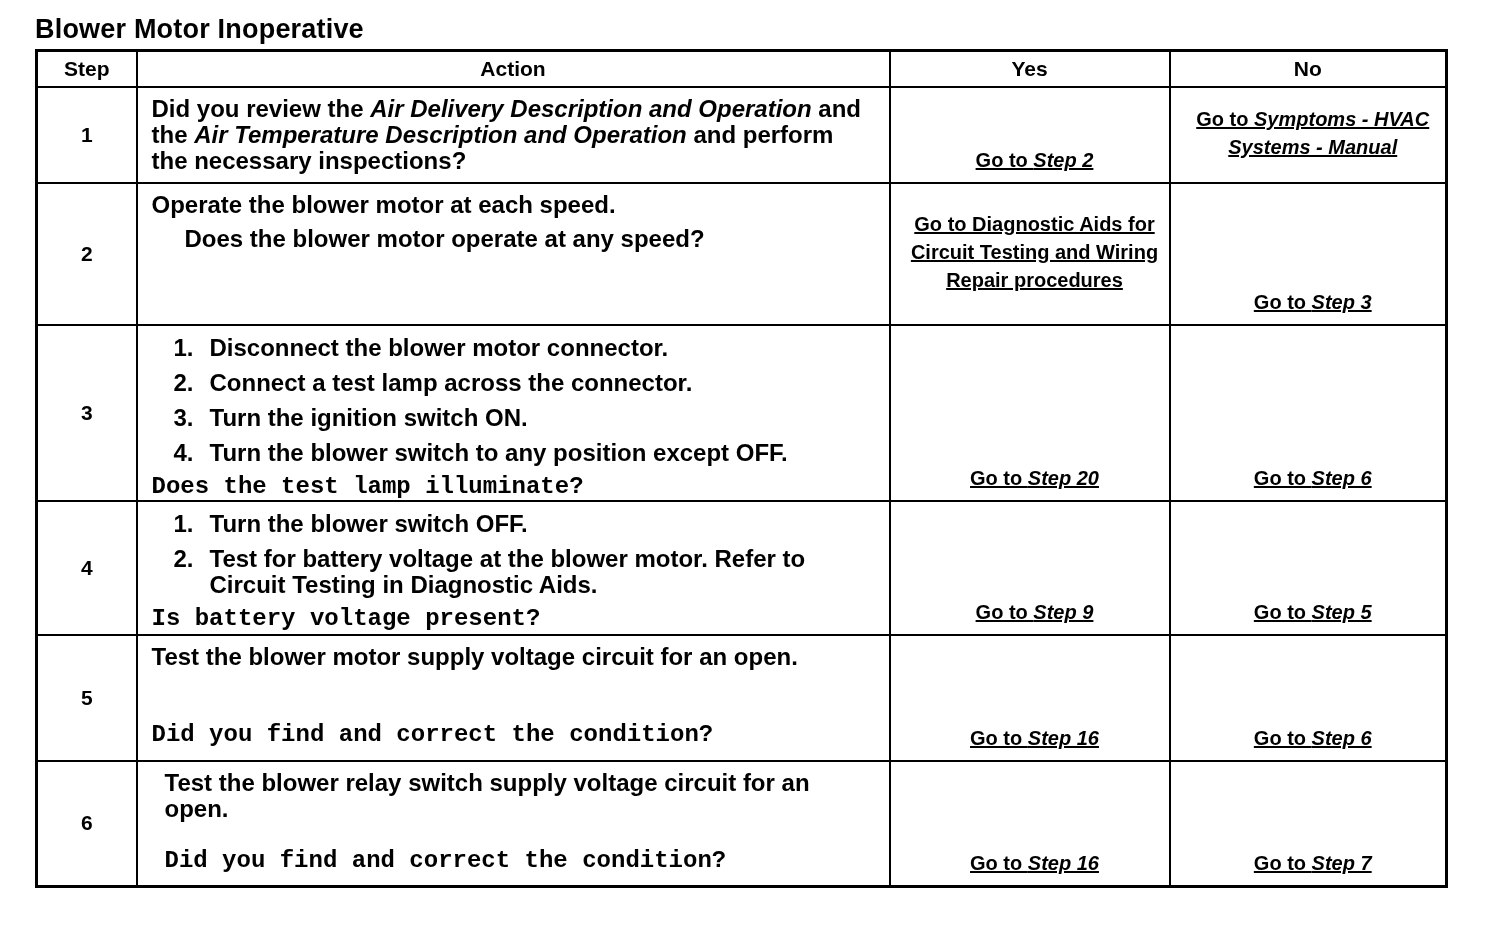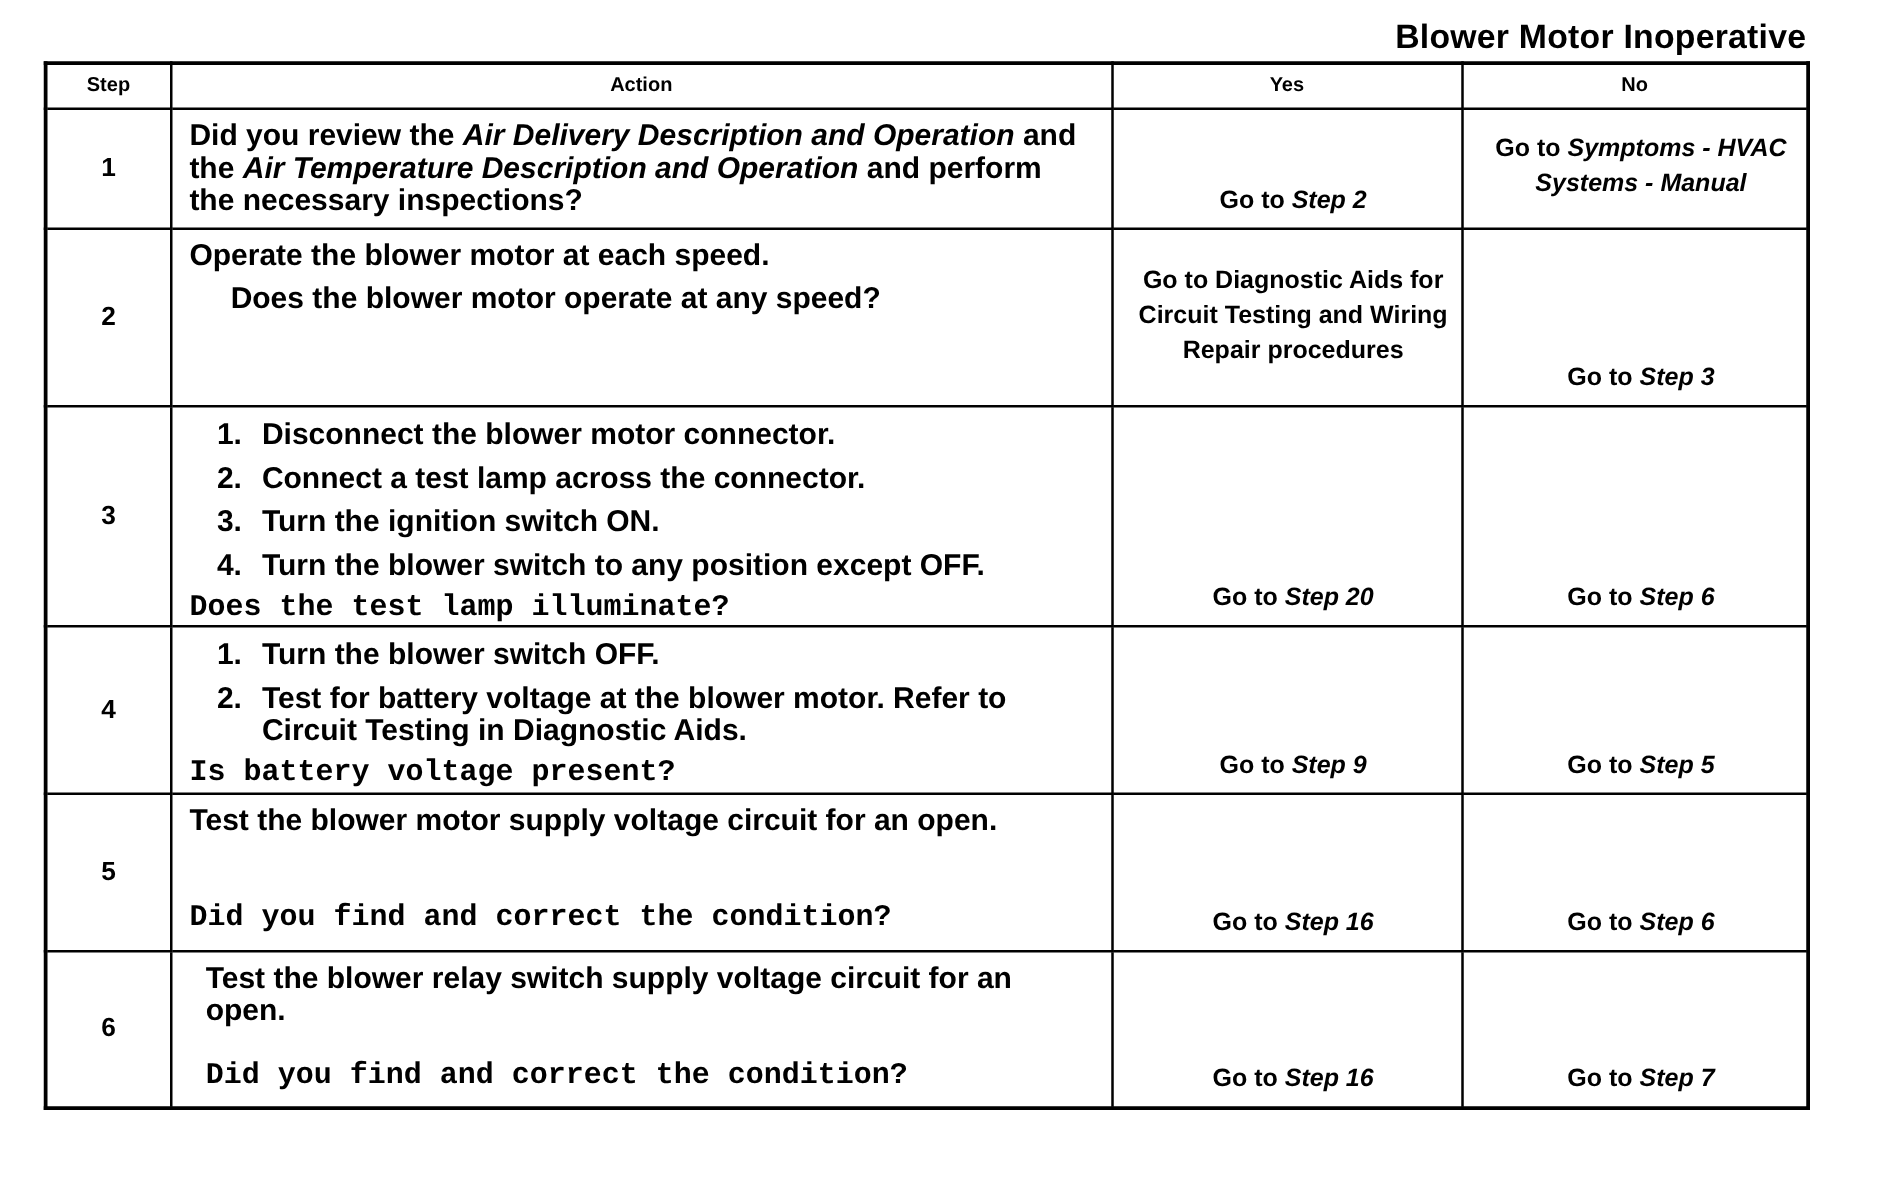--- a/index.html
+++ b/index.html
@@ -9,36 +9,36 @@
     background: #ffffff;
     color: #000000;
     font-family: "Liberation Sans", sans-serif;
     font-weight: 700;
     -webkit-font-smoothing: antialiased;
   }
   .page { width: 1504px; height: 944px; overflow: hidden; }
   .page-title {
     margin: 14px 0 5px 35px;
     width: 1410px;
-    text-align: right;
+    text-align: left;
     font-size: 27px;
     line-height: 30px;
     letter-spacing: 0.2px;
   }
   table.diag-table {
     border-collapse: collapse;
     table-layout: fixed;
     margin-left: 35px;
     width: 1410px;
     border: 3px solid #000;
   }
   th, td { border: 2px solid #000; }
   tr.header-row { height: 36px; }
   tr.header-row th {
-    font-size: 16px;
+    font-size: 21px;
     padding: 3px 6px;
     vertical-align: middle;
   }
   tr.schematic-row { height: 36px; }
   .schematic-cell {
     font-size: 21px;
     padding: 3px 12px;
     text-align: left;
     vertical-align: middle;
   }
@@ -83,20 +83,21 @@
   .list-item:first-child { margin-top: 2px; }
   .item-num { flex: none; width: 36px; }
   .item-text { flex: 1; }
   .question { margin-top: auto; padding-top: 8px; font-family: Liberation Mono, monospace; }
 
   .yn-cell {
     text-align: center;
     font-size: 20px;
     line-height: 28px;
     padding: 5px 10px 8px 20px;
+    text-decoration: underline;
   }
   .valign-bottom { vertical-align: bottom; }
   .valign-middle { vertical-align: middle; }
 </style>
 </head>
 <body>
 
 <div class="page">
   <h1 class="page-title">Blower Motor Inoperative</h1>
 

